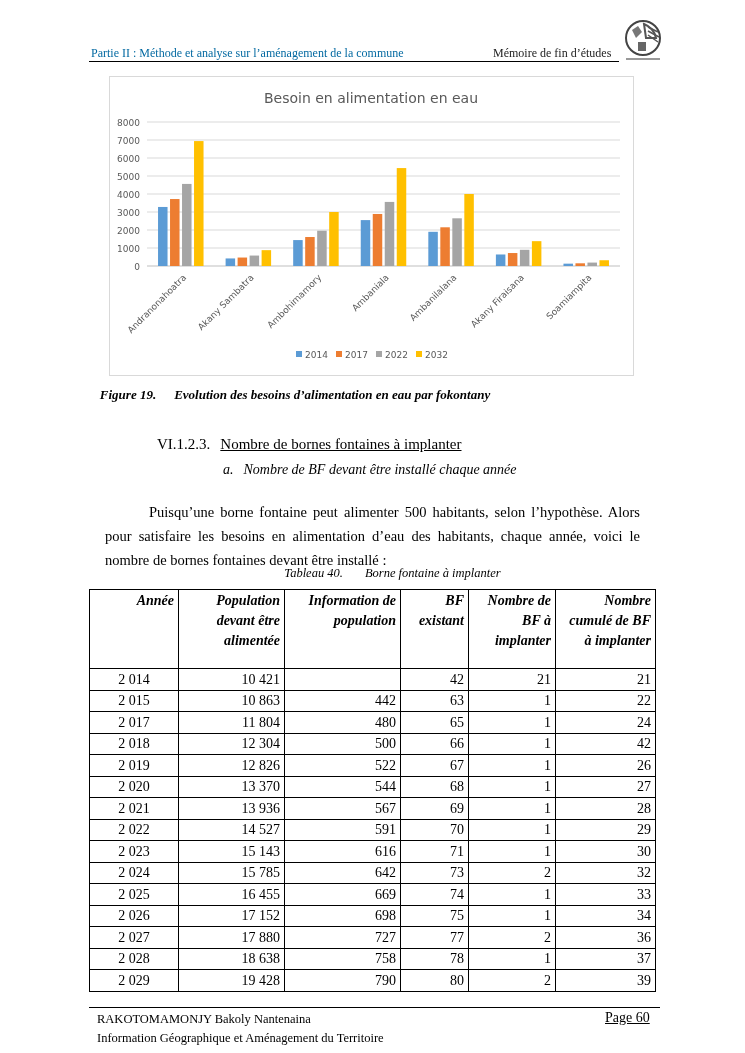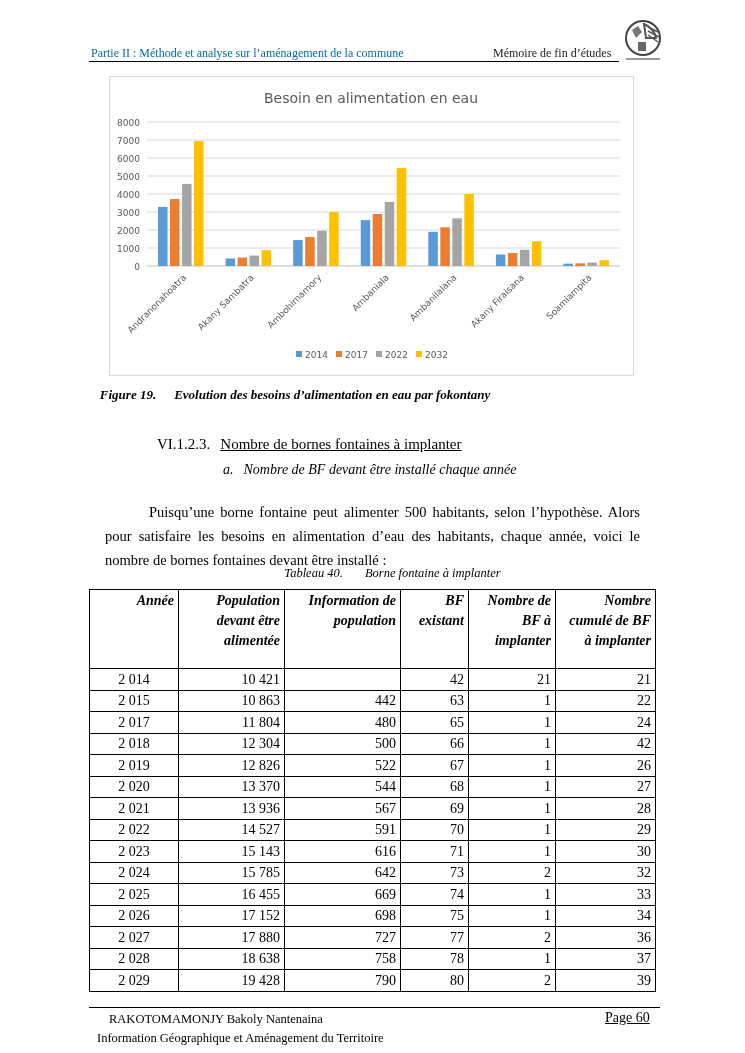--- a/index.html
+++ b/index.html
@@ -20,21 +20,21 @@
   .para { left:89px; top:484px; width:567px; font-size:14.5px; line-height:24px; text-align:justify; }
   .para p { margin:16px; text-indent:44px; }
   .tbl-caption { left:0; width:785px; top:566px; text-align:center; font-style:italic; font-size:12.5px; }
   .tbl-caption .num { margin-right:22px; }
   table.bf { position:absolute; left:89px; top:589px; border-collapse:collapse; font-size:14px; }
   table.bf th, table.bf td { border:1px solid #000; padding:0 4px; }
   table.bf th { font-style:italic; font-weight:bold; vertical-align:top; text-align:right; line-height:20px; padding-top:1px; height:79px; box-sizing:border-box; }
   table.bf td { height:20.5px; line-height:19px; text-align:right; }
   table.bf td.c0 { text-align:center; }
   .ftr-rule { left:89px; top:1007px; width:571px; height:1px; background:#000; }
-  .ftr-name { left:97px; top:1012px; font-size:12.5px;margin-left:12px; }
+  .ftr-name { left:97px; top:1012px; font-size:12.5px; }
   .ftr-page { left:605px; top:1010px; font-size:14px;text-decoration:underline; }
   .ftr-inst { left:97px; top:1031px; font-size:12.5px; }
 </style>
 </head>
 <body>
 
 <div class="abs hdr-left">Partie II : Méthode et analyse sur l’aménagement de la commune</div>
 <div class="abs hdr-right">Mémoire de fin d’études</div>
 <div class="abs hdr-rule"></div>
 <svg class="abs logo" viewBox="0 0 46 44">

